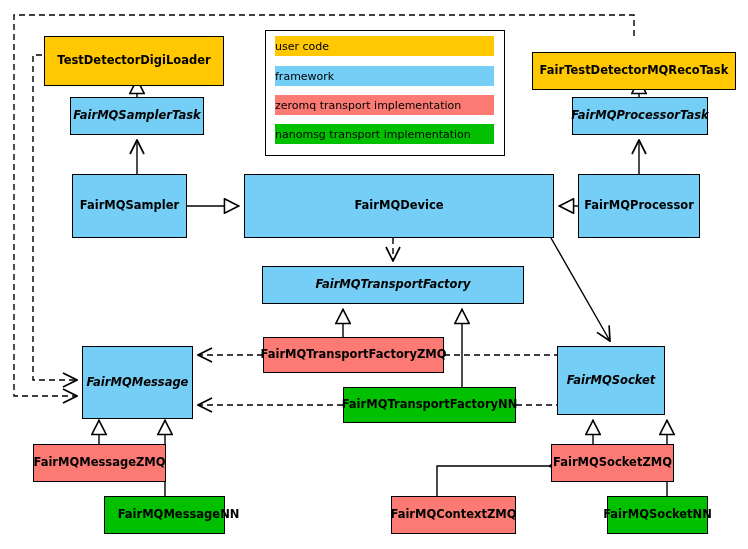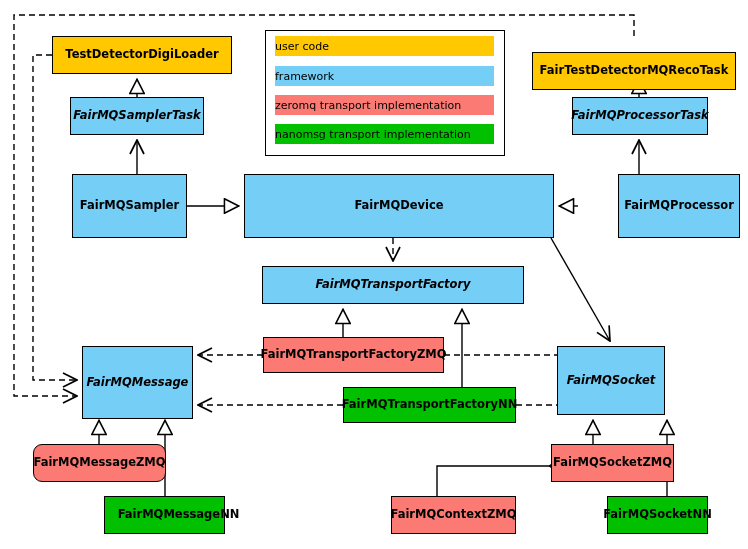--- a/index.html
+++ b/index.html
@@ -88,45 +88,45 @@
   <div class="legend-row" style="left:275px;top:66px;width:219px;height:20px;background:#74CEF5;">
     <span>framework</span>
   </div>
   <div class="legend-row" style="left:275px;top:95px;width:219px;height:20px;background:#FB7B74;">
     <span>zeromq transport implementation</span>
   </div>
   <div class="legend-row" style="left:275px;top:124px;width:219px;height:20px;background:#00C000;">
     <span>nanomsg transport implementation</span>
   </div>
 
-  <div class="node" style="left:52px;top:36px;width:180px;height:38px;background:#FFC800;">TestDetectorDigiLoader</div>
+  <div class="node" style="left:44px;top:36px;width:180px;height:50px;background:#FFC800;">TestDetectorDigiLoader</div>
 
   <div class="node abstract" style="left:70px;top:97px;width:134px;height:38px;background:#74CEF5;">FairMQSamplerTask</div>
 
   <div class="node" style="left:72px;top:174px;width:115px;height:64px;background:#74CEF5;">FairMQSampler</div>
 
   <div class="node" style="left:244px;top:174px;width:310px;height:64px;background:#74CEF5;">FairMQDevice</div>
 
-  <div class="node" style="left:578px;top:174px;width:122px;height:64px;background:#74CEF5;margin-left:40px;">FairMQProcessor</div>
+  <div class="node" style="left:578px;top:174px;width:122px;height:64px;background:#74CEF5;">FairMQProcessor</div>
 
   <div class="node" style="left:532px;top:52px;width:204px;height:38px;background:#FFC800;">FairTestDetectorMQRecoTask</div>
 
   <div class="node abstract" style="left:572px;top:97px;width:136px;height:38px;background:#74CEF5;">FairMQProcessorTask</div>
 
   <div class="node abstract" style="left:262px;top:266px;width:262px;height:38px;background:#74CEF5;">FairMQTransportFactory</div>
 
   <div class="node" style="left:263px;top:337px;width:181px;height:36px;background:#FB7B74;">FairMQTransportFactoryZMQ</div>
 
   <div class="node" style="left:343px;top:387px;width:173px;height:36px;background:#00C000;">FairMQTransportFactoryNN</div>
 
   <div class="node abstract" style="left:82px;top:346px;width:111px;height:73px;background:#74CEF5;">FairMQMessage</div>
 
   <div class="node abstract" style="left:557px;top:346px;width:108px;height:69px;background:#74CEF5;">FairMQSocket</div>
 
-  <div class="node" style="left:33px;top:444px;width:133px;height:38px;background:#FB7B74;border-radius:9px;">FairMQMessageZMQ</div>
+  <div class="node" style="left:33px;top:444px;width:133px;height:38px;background:#FB7B74;">FairMQMessageZMQ</div>
 
   <div class="node" style="left:104px;top:496px;width:121px;height:38px;background:#00C000;padding-left:28px;">FairMQMessageNN</div>
 
   <div class="node" style="left:551px;top:444px;width:123px;height:38px;background:#FB7B74;">FairMQSocketZMQ</div>
 
   <div class="node" style="left:607px;top:496px;width:101px;height:38px;background:#00C000;">FairMQSocketNN</div>
 
   <div class="node" style="left:391px;top:496px;width:125px;height:38px;background:#FB7B74;">FairMQContextZMQ</div>
 
 </div>

